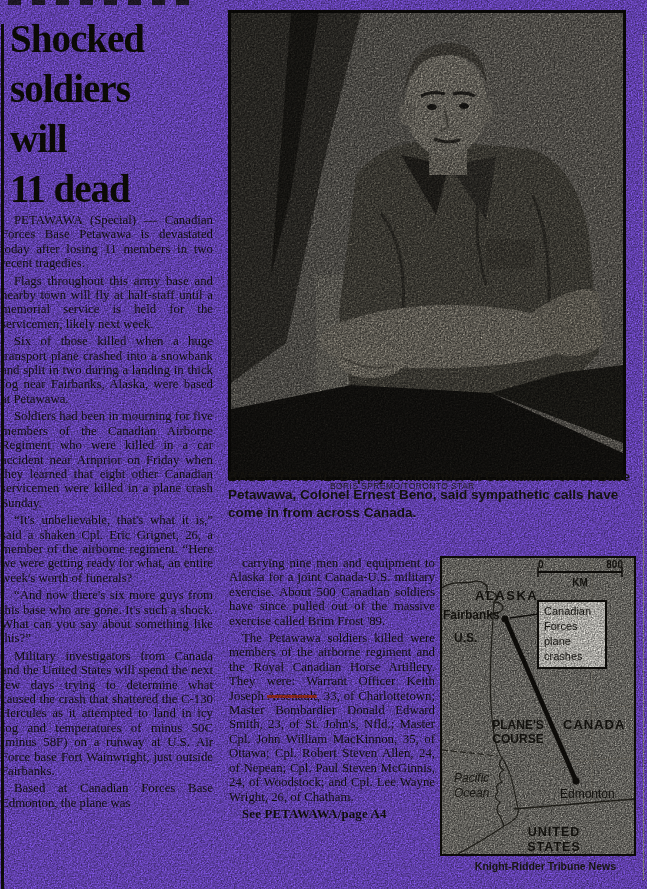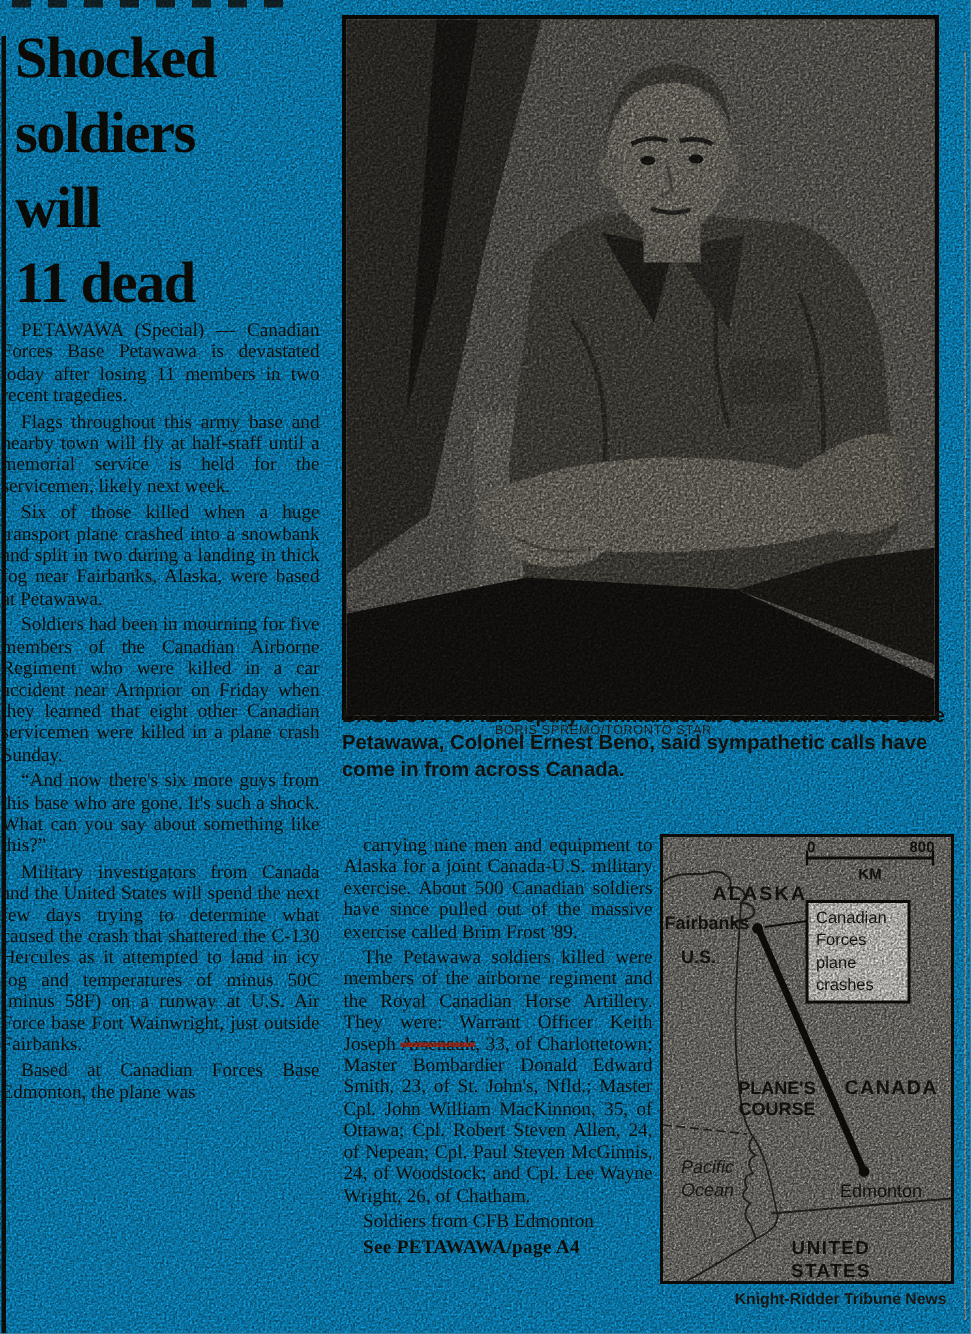--- a/index.html
+++ b/index.html
@@ -1,16 +1,16 @@
 <!DOCTYPE html>
 <html><head>
 <meta charset="utf-8">
 <style>
   html,body{margin:0;padding:0;background:#6e6e6e;}
-  .page{position:relative;width:647px;height:889px;background:#0ea5e9;overflow:hidden;
+  .page{position:relative;width:647px;height:889px;background:#8b5cf6;overflow:hidden;
         font-family:"Liberation Serif","DejaVu Serif",serif;color:#17150f;}
   .noise-overlay{position:absolute;left:0;top:0;width:647px;height:889px;z-index:40;pointer-events:none;}
   .left-rule{position:absolute;left:1px;top:24px;width:3px;height:865px;background:#15130f;}
   .right-rule{position:absolute;left:643px;top:34px;width:1px;height:846px;background:#b4b1a8;}
   .top-marks{position:absolute;left:8px;top:0;width:190px;height:5px;opacity:.85;
         background:repeating-linear-gradient(90deg,#1a1914 0 13px,transparent 13px 24px);}
   .headline{position:absolute;left:10px;top:14px;width:214px;margin:0;
         font-size:39px;line-height:50px;font-weight:bold;letter-spacing:-1px;color:#121009;}
   .headline span{display:block;}
   .col{text-align:justify;}
@@ -25,21 +25,21 @@
   .photo-frame svg{display:block;width:100%;height:100%;}
   .photo-credit{position:absolute;left:330px;top:481px;width:296px;text-align:left;
         font-family:"Liberation Sans","DejaVu Sans",sans-serif;font-weight:normal;
         font-size:8.5px;letter-spacing:.4px;color:#2a2822;}
   .caption{position:absolute;left:228px;top:468px;width:412px;
         font-family:"Liberation Sans","DejaVu Sans",sans-serif;font-weight:bold;
         font-size:13.5px;line-height:18px;color:#1c1a14;}
   .map-frame{position:absolute;left:440px;top:556px;width:196px;height:300px;
         border:2px solid #14120e;box-sizing:border-box;background:#d6d3c9;}
   .map-frame svg{display:block;width:100%;height:100%;}
-  .map-credit{position:absolute;left:435px;top:860px;width:196px;text-align:right;
+  .map-credit{position:absolute;left:420px;top:860px;width:196px;text-align:right;
         font-family:"Liberation Sans","DejaVu Sans",sans-serif;font-weight:bold;
         font-size:10.5px;color:#23211b;}
 </style>
 </head>
 <body>
 
 <div class="page">
 
   <div class="top-marks"></div>
   <div class="left-rule"></div>
@@ -50,20 +50,21 @@
     <span>soldiers</span>
     <span>will</span>
     <span>11 dead</span>
   </h1>
 
   <div class="col col-left">
     <p>PETAWAWA (Special) — Canadian Forces Base Petawawa is devastated today after losing 11 members in two recent tragedies.</p>
     <p>Flags throughout this army base and nearby town will fly at half-staff until a memorial service is held for the servicemen, likely next week.</p>
     <p>Six of those killed when a huge transport plane crashed into a snowbank and split in two during a landing in thick fog near Fairbanks, Alaska, were based at Petawawa.</p>
     <p>Soldiers had been in mourning for five members of the Canadian Airborne Regiment who were killed in a car accident near Arnprior on Friday when they learned that eight other Canadian servicemen were killed in a plane crash Sunday.</p>
+    <p>“It's unbelievable, that's what it is,” said a shaken Cpl. Eric Grignet, 26, a member of the airborne regiment. “Here we were getting ready for what, an entire week's worth of funerals?</p>
     <p>“And now there's six more guys from this base who are gone. It's such a shock. What can you say about something like this?”</p>
     <p>Military investigators from Canada and the United States will spend the next few days trying to determine what caused the crash that shattered the C-130 Hercules as it attempted to land in icy fog and temperatures of minus 50C (minus 58F) on a runway at U.S. Air Force base Fort Wainwright, just outside Fairbanks.</p>
     <p>Based at Canadian Forces Base Edmonton, the plane was</p>
   </div>
 
   <div class="photo-frame">
     <svg viewBox="0 0 392 464" preserveAspectRatio="none">
       <defs>
         <filter id="gA" x="0" y="0" width="100%" height="100%">
           <feTurbulence type="fractalNoise" baseFrequency="0.55" numOctaves="2" stitchTiles="stitch"></feTurbulence>
@@ -102,21 +103,20 @@
       <rect width="392" height="464" filter="url(#gA)" opacity="0.45"></rect>
     </svg>
   </div>
 
   <div class="photo-credit">BORIS SPREMO/TORONTO STAR</div>
   <div class="caption">BASE OFFICIAL: Deputy commander at Canadian Forces Base Petawawa, Colonel Ernest Beno, said sympathetic calls have come in from across Canada.</div>
 
   <div class="col col-mid">
     <p>carrying nine men and equipment to Alaska for a joint Canada-U.S. military exercise. About 500 Canadian soldiers have since pulled out of the massive exercise called Brim Frost '89.</p>
     <p><span>The Petawawa soldiers killed were members of the airborne regiment and the Royal Canadian Horse Artillery. They were: Warrant Officer Keith Joseph </span><span class="marked-name">Arsenault</span><span>, 33, of Charlottetown; Master Bombardier Donald Edward Smith, 23, of St. John's, Nfld.; Master Cpl. John William MacKinnon, 35, of Ottawa; Cpl. Robert Steven Allen, 24, of Nepean; Cpl. Paul Steven McGinnis, 24, of Woodstock; and Cpl. Lee Wayne Wright, 26, of Chatham.</span></p>
-    <p>Soldiers from CFB Edmonton</p>
     <p class="see-line">See PETAWAWA/page A4</p>
   </div>
 
   <div class="map-frame">
     <svg viewBox="0 0 192 296" preserveAspectRatio="none" font-family="&quot;Liberation Sans&quot;,&quot;DejaVu Sans&quot;,sans-serif">
       <defs>
         <filter id="gB" x="0" y="0" width="100%" height="100%">
           <feTurbulence type="fractalNoise" baseFrequency="0.8" numOctaves="2" stitchTiles="stitch"></feTurbulence>
           <feColorMatrix type="matrix" values="0 0 0 0 0  0 0 0 0 0  0 0 0 0 0  1.0 1.0 1.0 0 -0.82"></feColorMatrix>
         </filter>

